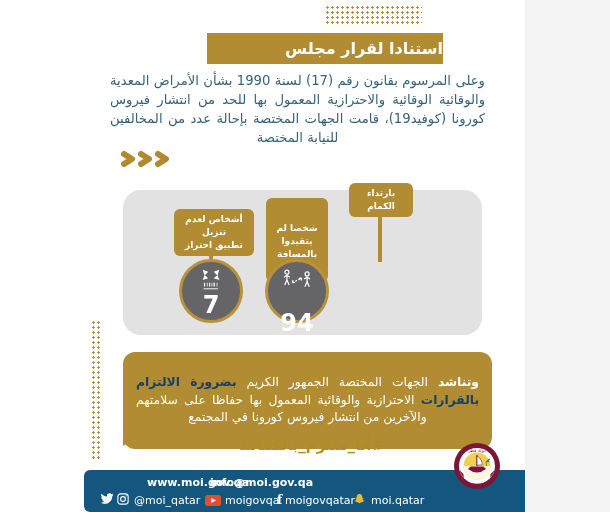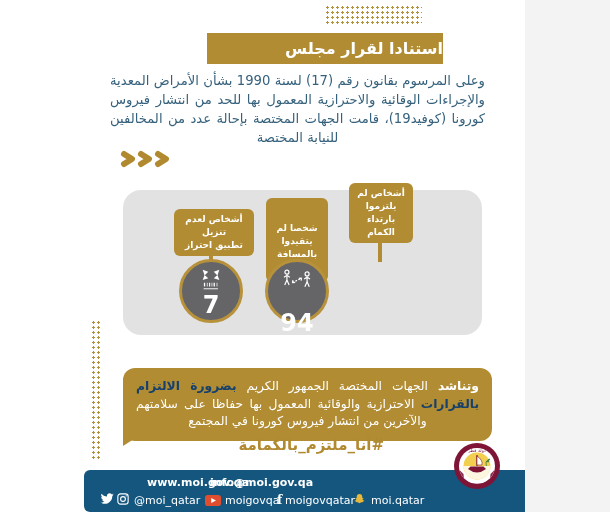--- a/index.html
+++ b/index.html
@@ -36,22 +36,22 @@
   #label-407 { left:349px; top:183px; width:64px; }
   #stem-407  { left:378px; top:207px; height:55px; }
   #circle-407{ left:348px; top:259px; }
   #label-94  { left:266px; top:198px; width:62px; padding-top:24px; padding-bottom:8px; }
   #stem-94   { left:295px; top:240px; height:22px; }
   #circle-94 { left:265px; top:259px;gap:20px; }
   #label-7   { left:174px; top:209px; width:80px; }
   #stem-7    { left:209px; top:235px; height:27px; }
   #circle-7  { left:179px; top:259px; }
 
-  #message-box { position:absolute; left:123px; top:368px; width:369px; background:#b18c32;
-    border-radius:12px; padding:10px 13px; color:#fff; direction:rtl; font-size:12.3px;
+  #message-box { position:absolute; left:123px; top:352px; width:369px; background:#b18c32;
+    border-radius:12px; padding:22px 13px; color:#fff; direction:rtl; font-size:12.3px;
     line-height:17.5px; text-align:justify; text-align-last:center; }
   #message-box .b  { font-weight:bold; }
   #message-box .navy { font-weight:bold; color:#17406b; }
   #message-tail { position:absolute; left:123px; top:423px; width:36px; height:23px;
     background:#b18c32; clip-path:polygon(0 0, 100% 0, 0 100%); }
 
   #hashtag { position:absolute; left:150px; top:436px; width:238px; direction:rtl;
     color:#b1892f; font-weight:bold; font-size:15px; text-align:right; padding:0 4px 16px 0;
     border-bottom:3px solid #a16207; }
 
@@ -68,35 +68,34 @@
 <body>
 
 <div id="stage">
   <div id="sheet">
 
     <div id="dots-top" class="dots"></div>
     <div id="dots-left" class="dots"></div>
 
     <div id="title-bar">استنادا لقرار مجلس الوزراء الموقر</div>
 
-    <p id="intro"><span>وعلى المرسوم بقانون رقم </span><b>(17) لسنة 1990</b><span> بشأن الأمراض المعدية والإجراءات الوقائية والاحترازية المعمول بها للحد من انتشار فيروس كورونا (كوفيد19)، قامت الجهات المختصة بإحالة عدد من المخالفين للنيابة المختصة</span></p>
+    <p id="intro"><span>وعلى المرسوم بقانون رقم </span><b>(17) لسنة 1990</b><span> بشأن الأمراض المعدية والوقائية الوقائية والاحترازية المعمول بها للحد من انتشار فيروس كورونا (كوفيد19)، قامت الجهات المختصة بإحالة عدد من المخالفين للنيابة المختصة</span></p>
 
     <svg id="chevrons" viewBox="0 0 54 18">
       <g fill="none" stroke="#b1892f" stroke-width="6" stroke-linecap="round" stroke-linejoin="round">
         <path d="M4,4 L12,9 L4,14"></path>
         <path d="M21,4 L29,9 L21,14"></path>
         <path d="M38,4 L46,9 L38,14"></path>
       </g>
     </svg>
 
     <div id="stats-panel"></div>
 
     <div id="stem-407" class="stat-stem"></div>
     <div id="label-407" class="stat-label">
-      <div>أشخاص لم يلتزموا</div>
       <div>بارتداء الكمام</div>
     </div>
 
     <div id="stem-94" class="stat-stem"></div>
     <div id="label-94" class="stat-label">
       <div>شخصا لم يتقيدوا</div>
       <div>بالمسافة الآمنة</div>
     </div>
     <div id="circle-94" class="stat-circle">
       <span class="stat-icon">

